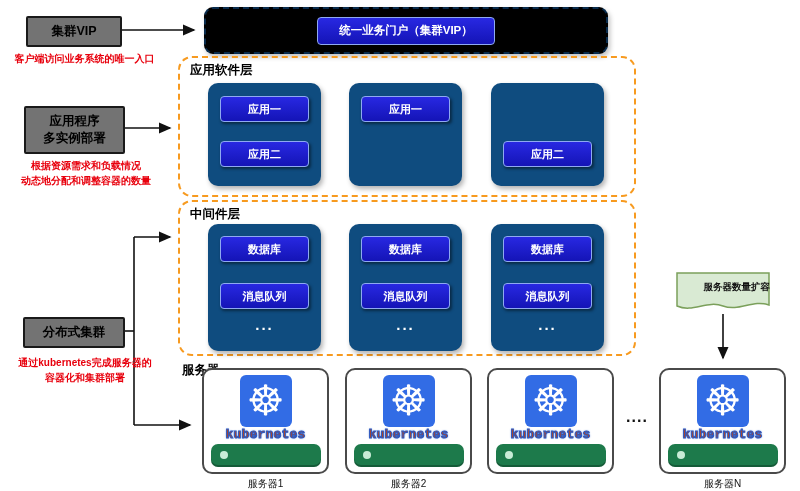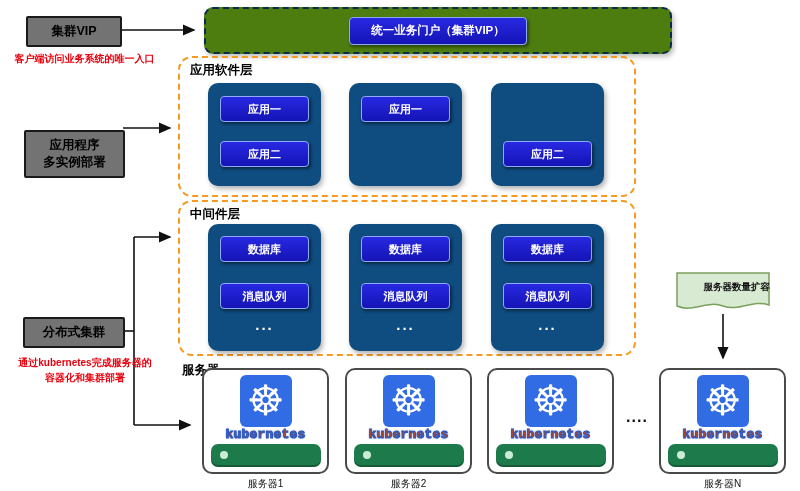--- a/index.html
+++ b/index.html
@@ -9,27 +9,27 @@
   .cl{stroke:#111;stroke-width:1.6;fill:none;}
 
   
   .side-box{position:absolute;border:2px solid #1a1a1a;background:#737373;font-weight:bold;
             font-size:12.5px;display:flex;align-items:center;justify-content:center;
             text-align:center;white-space:pre-line;line-height:1.35;border-radius:2px;}
   .side-note{position:absolute;color:#e8000d;font-size:10px;font-weight:bold;line-height:1.45;
              text-align:center;white-space:pre-line;}
   .pos-vip-box{left:26px;top:16px;width:92px;height:27px;}
   .pos-vip-note{left:2px;top:52px;width:165px;}
-  .pos-app-box{left:24px;top:106px;width:97px;height:44px;margin-top:24px;}
+  .pos-app-box{left:24px;top:106px;width:97px;height:44px;}
   .pos-app-note{left:2px;top:159px;width:168px;}
   .pos-cluster-box{left:23px;top:317px;width:98px;height:27px;}
   .pos-cluster-note{left:0px;top:356px;width:170px;}
 
   
-  .banner{position:absolute;left:204px;top:7px;width:468px;height:47px;background:#4d7c0f;
+  .banner{position:absolute;left:204px;top:7px;width:404px;height:47px;background:#000000;
           border:2px dashed #092c4d;border-radius:9px;display:flex;align-items:center;
           justify-content:center;box-shadow:2px 3px 5px rgba(0,0,0,.25);box-sizing:border-box;}
   .chip{background:linear-gradient(#2828e2,#1414b6);border:1px solid #8fa9f2;border-radius:4px;
         color:#fff;font-weight:bold;display:flex;align-items:center;justify-content:center;
         box-shadow:1.5px 2px 3px rgba(0,0,0,.45);box-sizing:border-box;}
   .chip-portal{width:178px;height:28px;font-size:11.5px;}
 
   
   .dashed-container{position:absolute;border:2px dashed #F79A1F;border-radius:14px;box-sizing:border-box;}
   .pos-app-layer{left:178px;top:56px;width:458px;height:141px;}
@@ -90,20 +90,22 @@
     <line x1="134" y1="237" x2="170" y2="237" class="cl" marker-end="url(#ah)"></line>
     <line x1="134" y1="425" x2="190" y2="425" class="cl" marker-end="url(#ah)"></line>
     <line x1="723" y1="314" x2="723" y2="358" class="cl" marker-end="url(#ah)"></line>
   </svg>
 
   <div class="side-box pos-vip-box">集群VIP</div>
   <div class="side-note pos-vip-note">客户端访问业务系统的唯一入口</div>
 
   <div class="side-box pos-app-box">应用程序
 多实例部署</div>
+  <div class="side-note pos-app-note">根据资源需求和负载情况
+动态地分配和调整容器的数量</div>
 
   <div class="side-box pos-cluster-box">分布式集群</div>
   <div class="side-note pos-cluster-note">通过kubernetes完成服务器的
 容器化和集群部署</div>
 
   <div class="banner">
     <div class="chip chip-portal">统一业务门户（集群VIP）</div>
   </div>
 
   <div class="dashed-container pos-app-layer">

